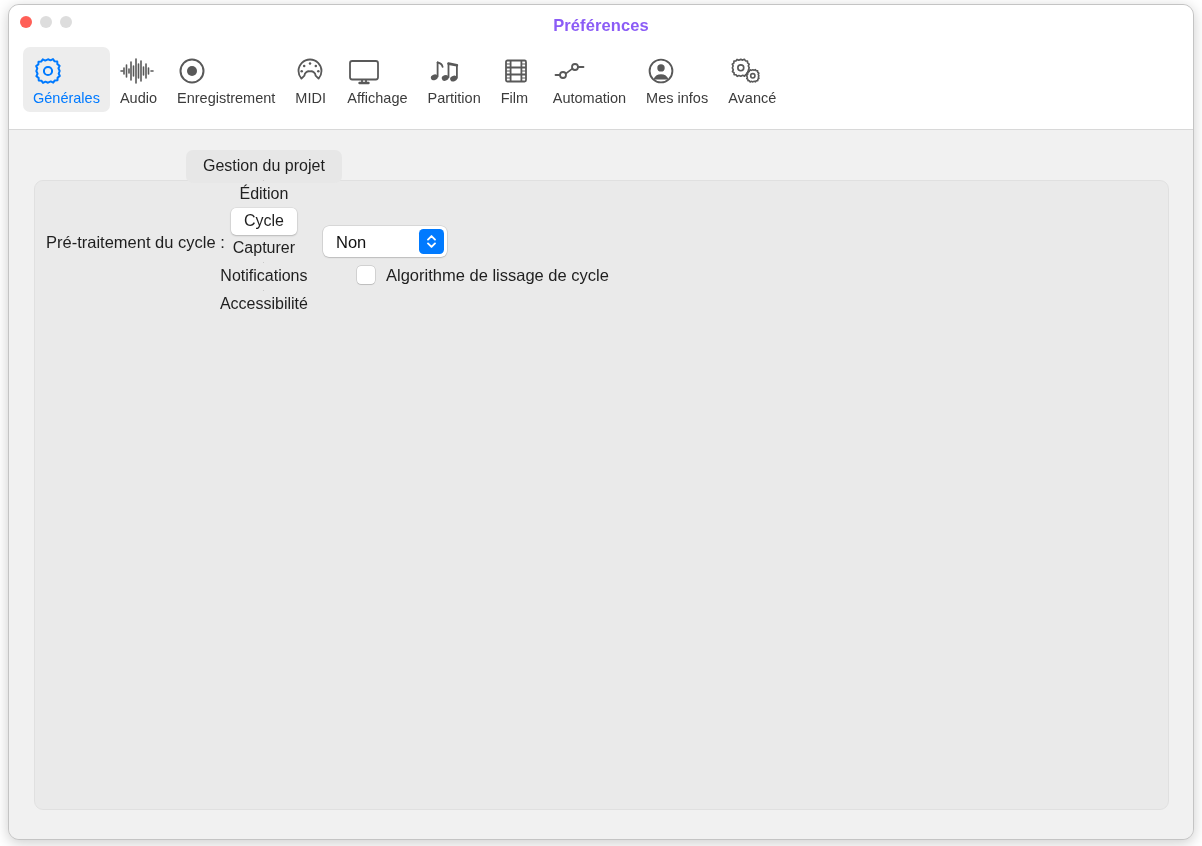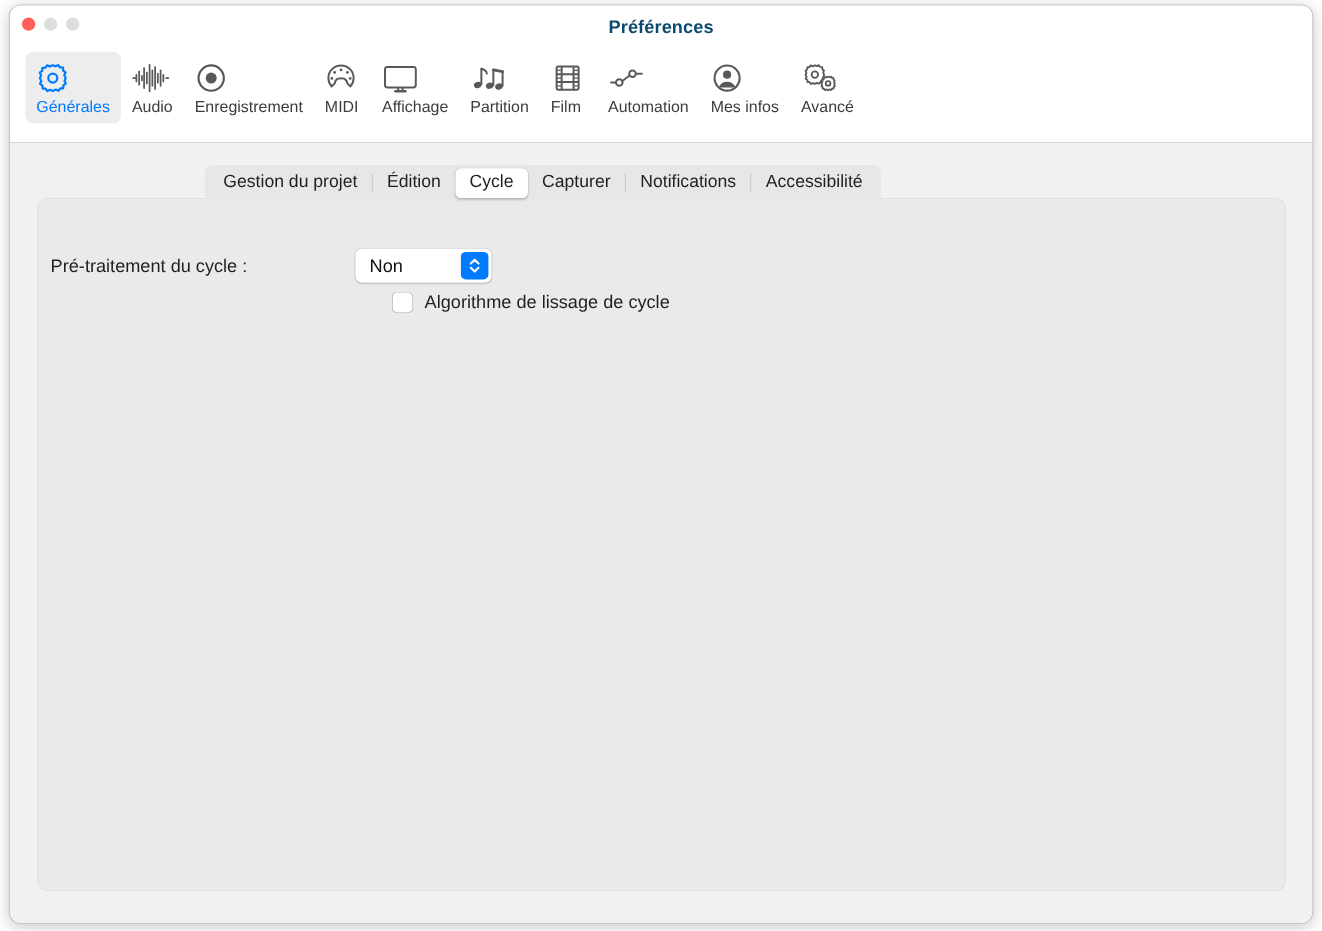--- a/index.html
+++ b/index.html
@@ -59,21 +59,21 @@
   .tl-zoom    { background: #dddddd; }
 
   .win-title {
     position: absolute;
     top: 11px;
     left: 0;
     width: 100%;
     text-align: center;
     font-size: 16.5px;
     font-weight: bold;
-    color: #0c4a6e;
+    color: #8b5cf6;
     letter-spacing: 0.1px;
   }
 
   
   .toolbar {
     position: absolute;
     left: 0;
     top: 42px;
     width: 100%;
     height: 76px;
@@ -136,20 +136,21 @@
     position: absolute;
     left: 177px;
     top: 20px;
     height: 33px;
     display: flex;
     align-items: center;
     background: #e7e7e7;
     border-radius: 7px;
     padding: 3px 4px;
     z-index: 5;
+    flex-direction: column;
   }
   .tab {
     position: relative;
     font-size: 16px;
     color: #1f1f1f;
     padding: 3px 13px 4px 13px;
     border-radius: 5px;
     white-space: nowrap;
     line-height: 20px;
     cursor: default;

